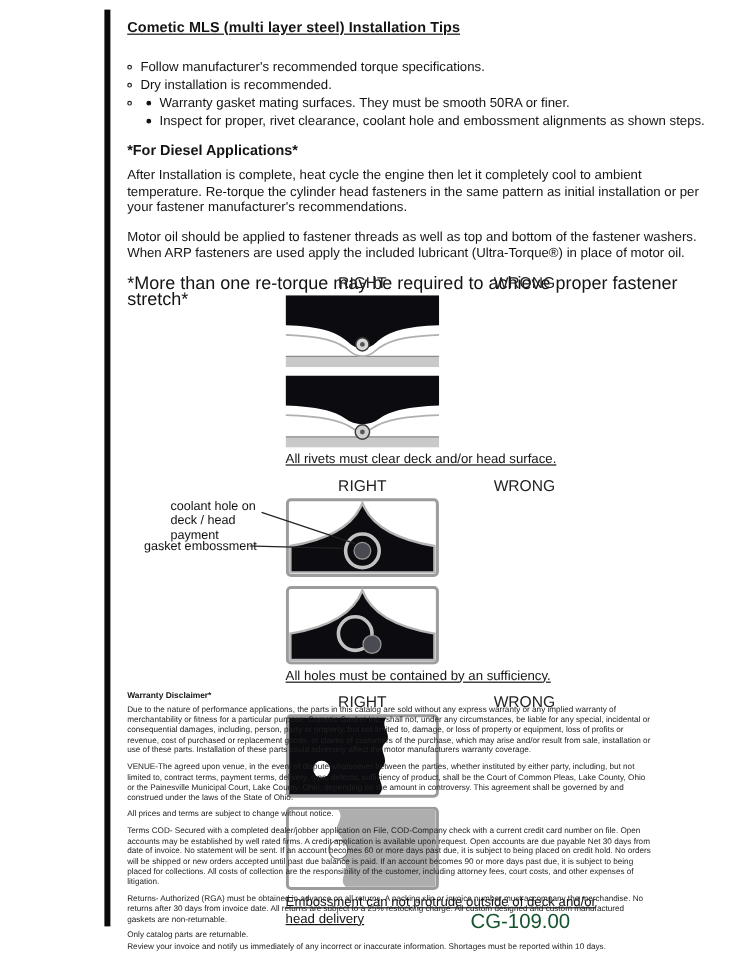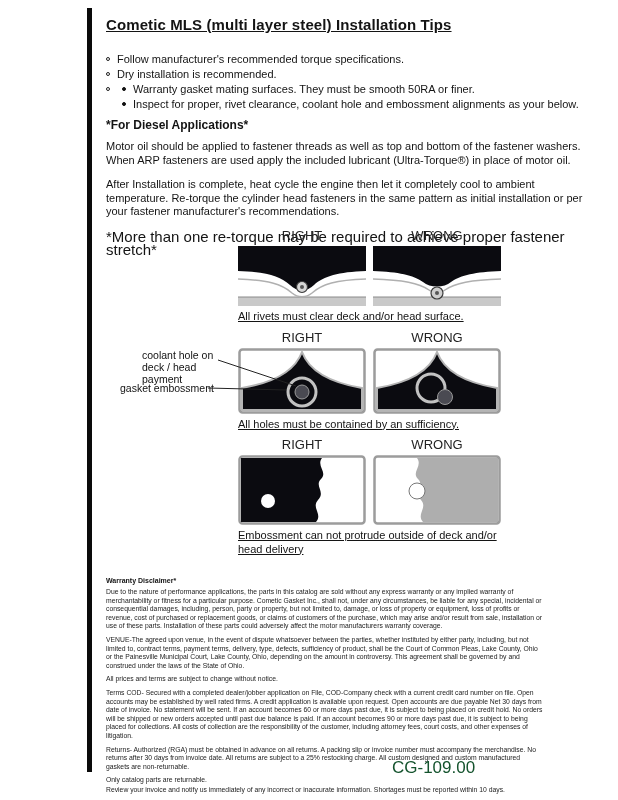--- a/index.html
+++ b/index.html
@@ -11,41 +11,41 @@
     position:relative;
     overflow:hidden;
   }
   .page { position:relative; width:618px; height:800px; background:#fff; }
   .leftbar { position:absolute; left:87px; top:8px; width:5px; height:764px; background:#0a0a0a; }
   .content { position:absolute; left:106px; top:16px; width:500px; }
 
   .section { position:absolute; left:0; }
 
   .title {
-    font-size:15px; font-weight:bold; text-decoration:underline;
+    font-size:12px; font-weight:bold; text-decoration:underline;
     margin-bottom:10px; letter-spacing:0.1px;
   }
   .tips { list-style:none; font-size:11px;margin-top:20px; }
   .tip { position:relative; padding-left:11px; margin-bottom:2px; line-height:13px; }
   .tip .bullet {
     position:absolute; left:0; top:4px; width:4px; height:4px;
     border:1px solid #222; border-radius:50%; background:#fff;
   }
   .tip.sub { margin-left:16px; }
   .tip.sub .bullet { background:#111; border-color:#111; }
 
   .diesel-heading { font-size:12px; font-weight:bold; margin-bottom:8px; }
   .body-para { font-size:11px; line-height:13.5px; width:482px; margin-bottom:11px; }
   .note-para { font-size:15px; line-height:13.5px; width:482px; }
 
   .diagrams { position:absolute; left:132px; top:212px; width:290px; }
   .dg-row { margin-bottom:6px; }
   .dg-labels { display:flex; gap:7px; margin-bottom:3px;align-items:flex-end; }
   .dg-label { width:128px; text-align:center; font-size:13px; color:#222; }
-  .dg-panels { display:flex; gap:7px; margin-bottom:4px; position:relative; }
+  .dg-panels { display:flex; gap:7px; margin-bottom:4px; position:relative;flex-direction:column; }
   .dg-caption { font-size:11px; line-height:13.5px; margin-bottom:6px; max-width:262px;text-decoration:underline; }
   .panel { display:block; }
 
   .ann1 { position:absolute; left:-96px; top:1px; width:94px; font-size:10.5px; line-height:12px; color:#111; }
   .ann2 { position:absolute; left:-118px; top:34px; width:100px; font-size:10.5px; line-height:12px; color:#111; }
   .ann-lines { position:absolute; left:-120px; top:0; width:190px; height:66px; pointer-events:none; }
 
   .disclaimer { position:absolute; left:0; top:561px; width:438px; }
   .disc-heading { font-size:7px; font-weight:bold; margin-bottom:4px; }
   .disc-para { font-size:6.8px; line-height:8.6px; color:#222; margin-bottom:5px; }
@@ -61,28 +61,28 @@
 
   <div class="content">
 
     <div class="section" style="top:0;">
       <div class="title">Cometic MLS (multi layer steel) Installation Tips</div>
       <ul class="tips">
         <li class="tip"><span class="bullet"></span><span>Follow manufacturer's recommended torque specifications.</span></li>
         <li class="tip"><span class="bullet"></span><span>Dry installation is recommended.</span></li>
         <li class="tip"><span class="bullet"></span></li>
         <li class="tip sub"><span class="bullet"></span><span>Warranty gasket mating surfaces.  They must be smooth 50RA or finer.</span></li>
-        <li class="tip sub"><span class="bullet"></span><span>Inspect for proper, rivet clearance, coolant hole and embossment alignments as your below.</span></li>
+        <li class="tip sub"><span class="bullet"></span><span>Inspect for proper, rivet clearance, coolant hole and embossment alignments as shown steps.</span></li>
       </ul>
     </div>
 
     <div class="section" style="top:102px;">
       <div class="diesel-heading">*For Diesel Applications*</div>
+      <p class="body-para">After Installation is complete, heat cycle the engine then let it completely cool to ambient temperature. Re-torque the cylinder head fasteners in the same pattern as initial installation or per your fastener manufacturer's recommendations.</p>
       <p class="body-para">Motor oil should be applied to fastener threads as well as top and bottom of the fastener washers. When ARP fasteners are used apply the included lubricant (Ultra-Torque®) in place of motor oil.</p>
-      <p class="body-para">After Installation is complete, heat cycle the engine then let it completely cool to ambient temperature. Re-torque the cylinder head fasteners in the same pattern as initial installation or per your fastener manufacturer's recommendations.</p>
       <p class="note-para">*More than one re-torque may be required to achieve proper fastener stretch*</p>
     </div>
 
     <div class="diagrams">
 
       <div class="dg-row">
         <div class="dg-labels">
           <div class="dg-label">RIGHT</div>
           <div class="dg-label">WRONG</div>
         </div>

